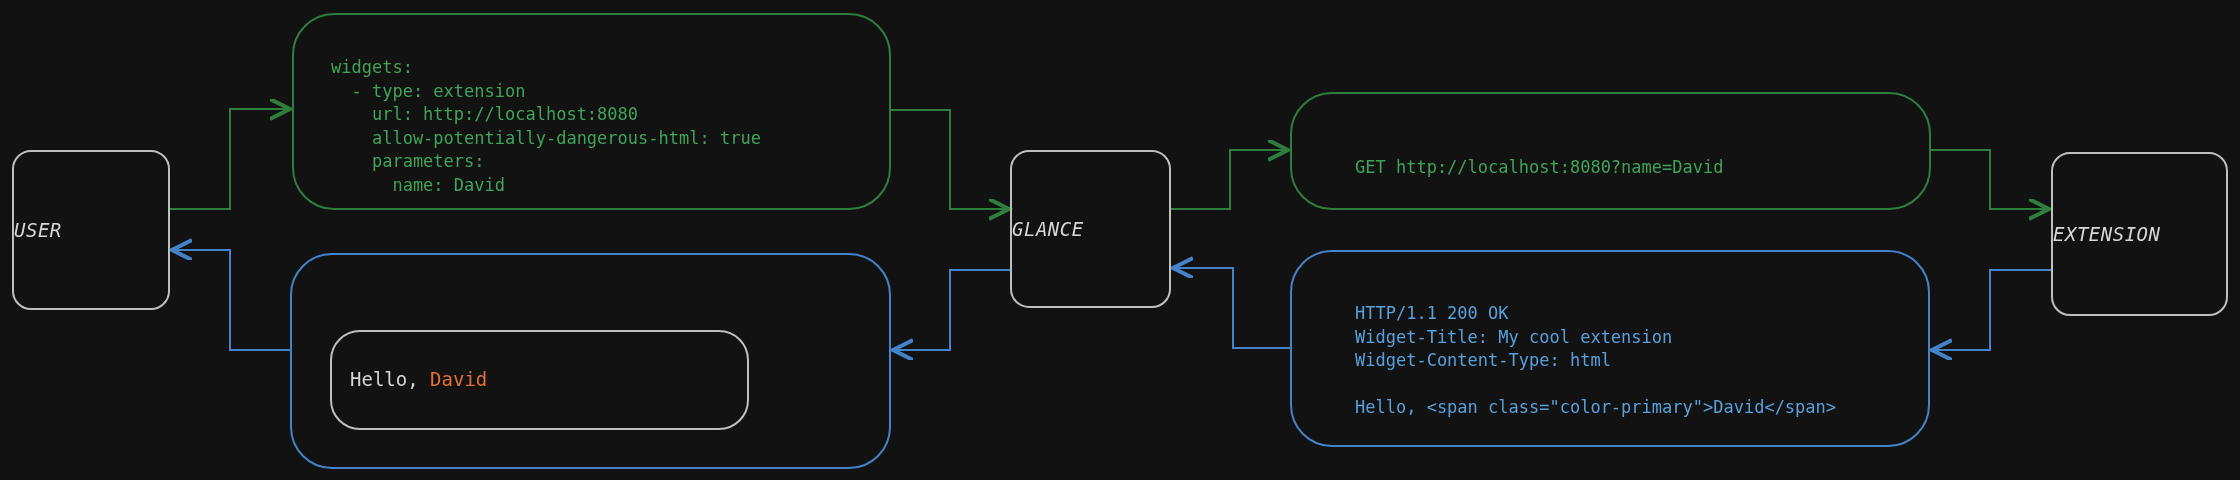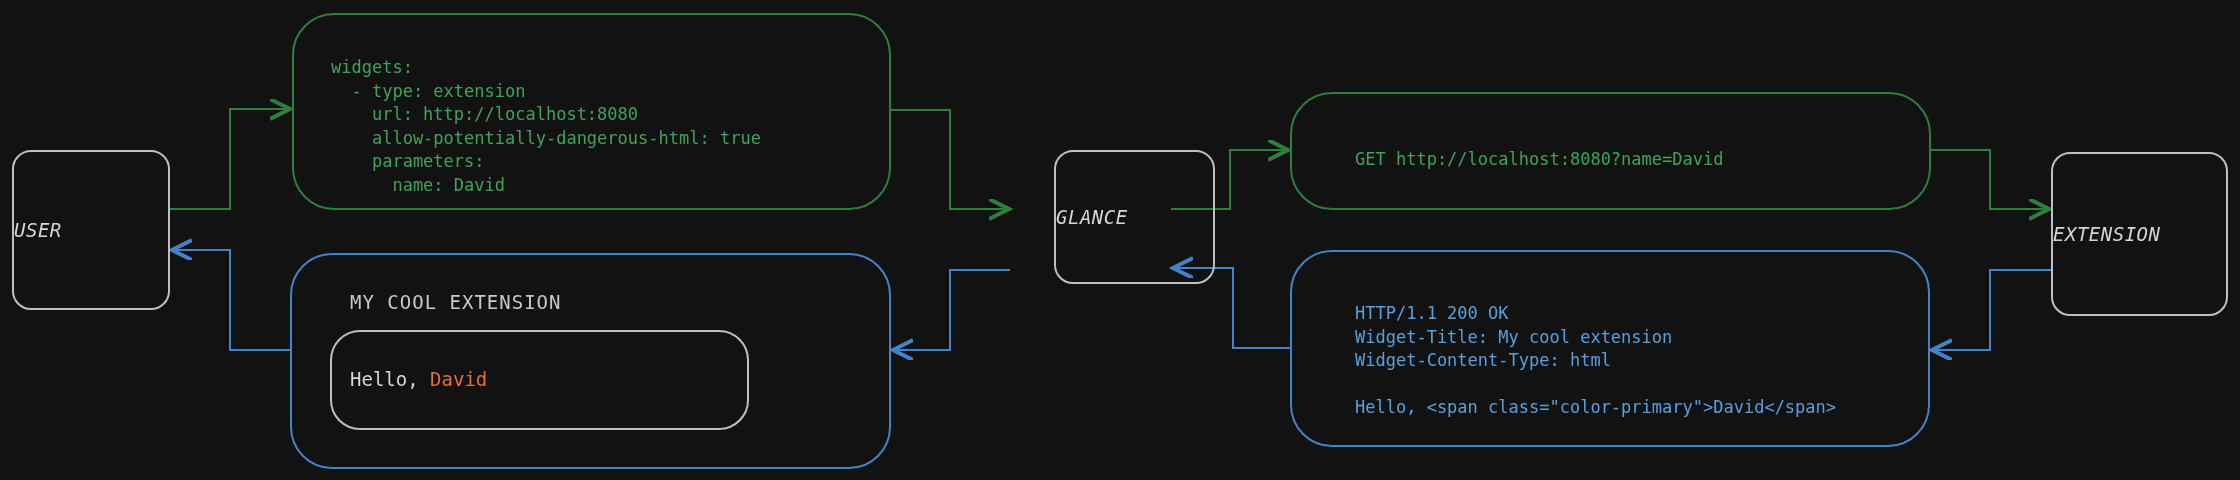--- a/index.html
+++ b/index.html
@@ -79,44 +79,43 @@
     <path class="b" d="M2051,270 H1990 V350 H1934" marker-end="url(#arrow-b)"></path>
     <path class="b" d="M1290,348 H1233 V268 H1175" marker-end="url(#arrow-b)"></path>
     <path class="b" d="M1010,270 H950 V350 H895" marker-end="url(#arrow-b)"></path>
     <path class="b" d="M290,350 H230 V250 H174" marker-end="url(#arrow-b)"></path>
   </svg>
 
   <div class="box node" style="left:12px;top:150px;width:158px;height:160px;">
     <span>USER</span>
   </div>
 
-  <div class="box node" style="left:1010px;top:150px;width:161px;height:134px;margin-left:44px;">
+  <div class="box node" style="left:1010px;top:150px;width:161px;height:158px;">
     <span>GLANCE</span>
   </div>
 
   <div class="box node" style="left:2051px;top:152px;width:177px;height:164px;">
     <span>EXTENSION</span>
   </div>
 
   <div class="box msgbox green" style="left:292px;top:13px;width:599px;height:197px;"></div>
   <pre class="code green-code" style="left:319px;top:44px;">widgets:
   - type: extension
     url: http://localhost:8080
     allow-potentially-dangerous-html: true
     parameters:
       name: David</pre>
 
   <div class="box msgbox green" style="left:1290px;top:92px;width:641px;height:118px;"></div>
-  <pre class="code green-code" style="left:1343px;top:136px;">GET http://localhost:8080?name=David</pre>
+  <pre class="code green-code" style="left:1343px;top:144px;">GET http://localhost:8080?name=David</pre>
 
   <div class="box msgbox blue" style="left:1290px;top:250px;width:640px;height:197px;"></div>
   <pre class="code blue-code" style="left:1343px;top:290px;">HTTP/1.1 200 OK
 Widget-Title: My cool extension
 Widget-Content-Type: html
 
 Hello, &lt;span class="color-primary"&gt;David&lt;/span&gt;</pre>
 
   <div class="box msgbox blue" style="left:290px;top:253px;width:601px;height:216px;"></div>
-  <div class="widget-title">MY COOL EXTENSION</div>
   <div class="box inner-box" style="left:330px;top:330px;width:419px;height:100px;"></div>
   <div class="greeting"><span>Hello, </span><span class="name">David</span></div>
 
 </div>
 
 </body></html>

